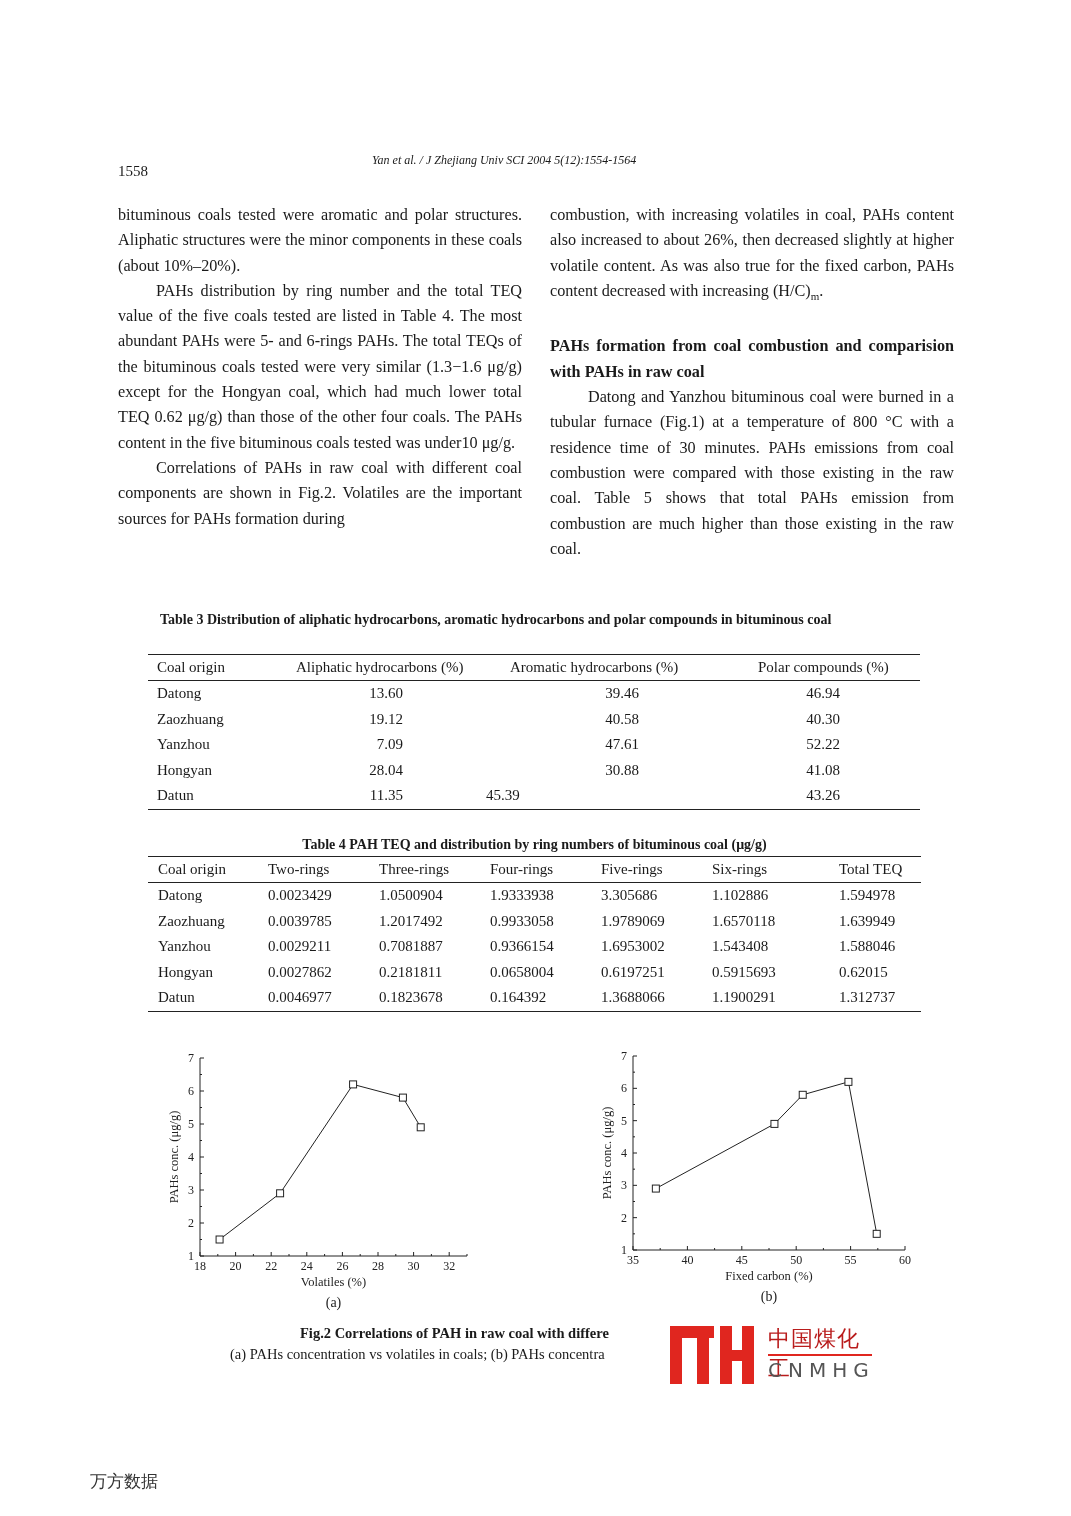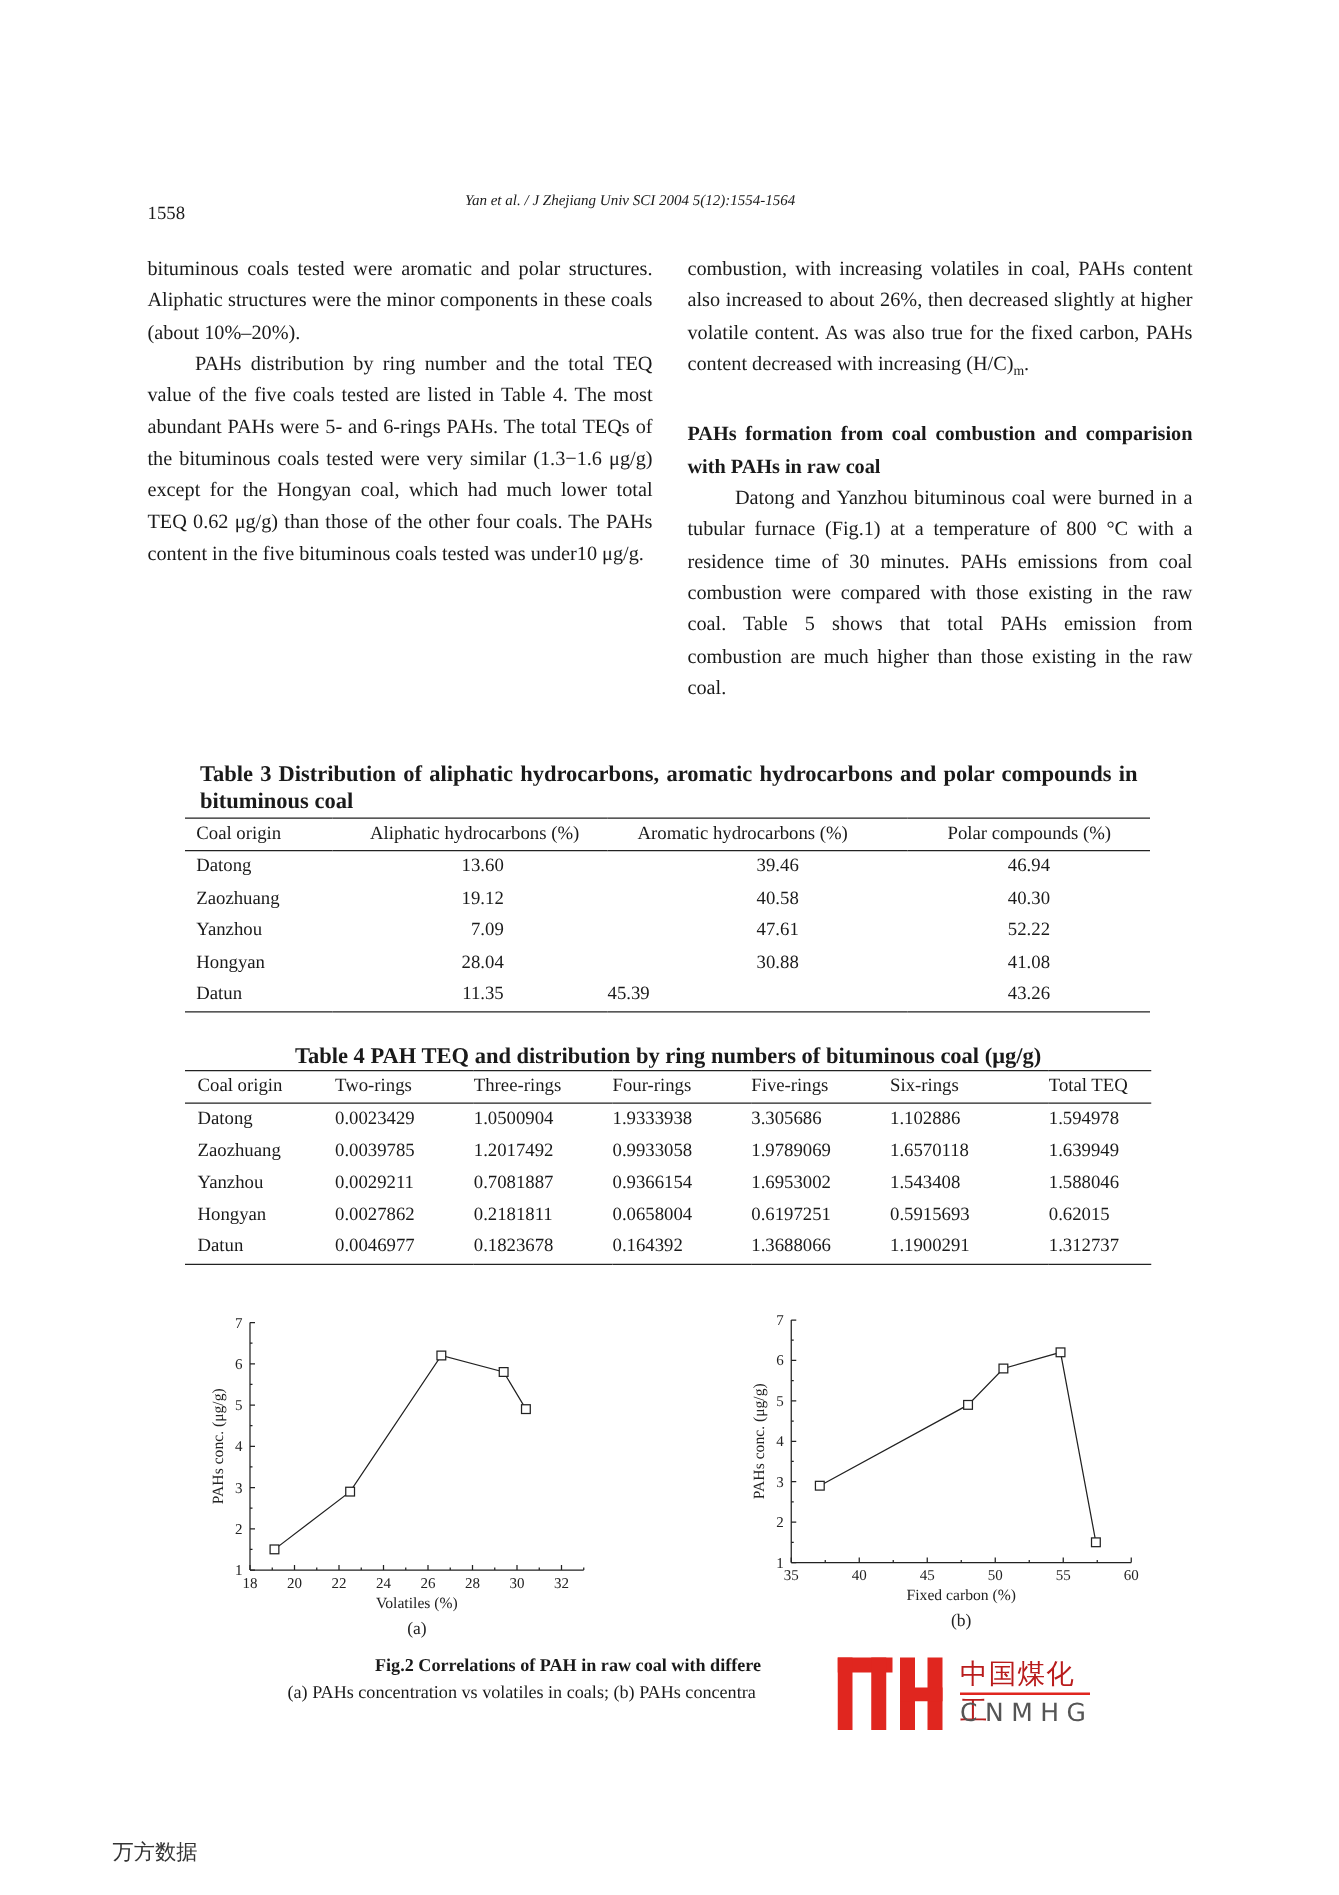--- a/index.html
+++ b/index.html
@@ -7,21 +7,21 @@
          font-family:"Liberation Serif", "DejaVu Serif", serif; color:#1a1a1a; }
   .abs { position:absolute; }
   .hdr-page { left:118px; top:163px; font-size:15px; }
   .hdr-journal { left:372px; top:153px; font-size:12px; font-style:italic; }
   .col { position:absolute; width:404px; font-size:16.2px; line-height:25.3px; text-align:justify; }
   .col p { margin:0; }
   .col .ind { text-indent:38px; }
   .col-left { left:118px; top:203px; }
   .col-right { left:550px; top:203px; }
   .sec-head { font-weight:bold; margin-top:25px !important; }
-  .tbl-caption { position:absolute; font-weight:bold; font-size:18px; line-height:21px; }
+  .tbl-caption { position:absolute; font-weight:bold; font-size:14px; line-height:21px; }
   table { border-collapse:collapse; position:absolute; font-size:15px; }
   table th { font-weight:normal; text-align:left; padding:0; height:25px; }
   table td { padding:0; height:25.5px; }
   .t3 { left:148px; top:654px; width:772px; border-top:1.6px solid #222; border-bottom:1.6px solid #222; }
   .t3 thead tr { border-bottom:1px solid #222; }
   .t4 { left:148px; top:856px; width:773px; border-top:1.6px solid #222; border-bottom:1.6px solid #222; }
   .t4 thead tr { border-bottom:1px solid #222; }
   .chart { position:absolute; }
   .fig-cap { position:absolute; font-size:14.5px; }
   .logo { position:absolute; left:670px; top:1322px; width:210px; height:66px; }
@@ -29,20 +29,21 @@
 </style>
 </head>
 <body>
 
 <div class="abs hdr-page">1558</div>
 <div class="abs hdr-journal">Yan et al. / J Zhejiang Univ SCI   2004 5(12):1554-1564</div>
 
 <div class="col col-left">
   <p>bituminous coals tested were aromatic and polar structures. Aliphatic structures were the minor components in these coals (about 10%–20%).</p>
   <p class="ind">PAHs distribution by ring number and the total TEQ value of the five coals tested are listed in Table 4. The most abundant PAHs were 5- and 6-rings PAHs. The total TEQs of the bituminous coals tested were very similar (1.3−1.6 μg/g) except for the Hongyan coal, which had much lower total TEQ 0.62 μg/g) than those of the other four coals. The PAHs content in the five bituminous coals tested was under10 μg/g.</p>
+  <p class="ind">Correlations of PAHs in raw coal with different coal components are shown in Fig.2. Volatiles are the important sources for PAHs formation during</p>
 </div>
 
 <div class="col col-right">
   <p><span>combustion, with increasing volatiles in coal, PAHs content also increased to about 26%, then decreased slightly at higher volatile content. As was also true for the fixed carbon, PAHs content decreased with increasing (H/C)</span><sub style="font-size:11px">m</sub><span>.</span></p>
   <p class="sec-head">PAHs formation from coal combustion and comparision with PAHs in raw coal</p>
   <p class="ind">Datong and Yanzhou bituminous coal were burned in a tubular furnace (Fig.1) at a temperature of 800 °C with a residence time of 30 minutes. PAHs emissions from coal combustion were compared with those existing in the raw coal. Table 5 shows that total PAHs emission from combustion are much higher than those existing in the raw coal.</p>
 </div>
 
 <div class="tbl-caption" style="left:160px; top:609px; width:750px; text-align:justify;">Table 3   Distribution of aliphatic hydrocarbons, aromatic hydrocarbons and polar compounds in bituminous coal</div>
 <table class="t3">

